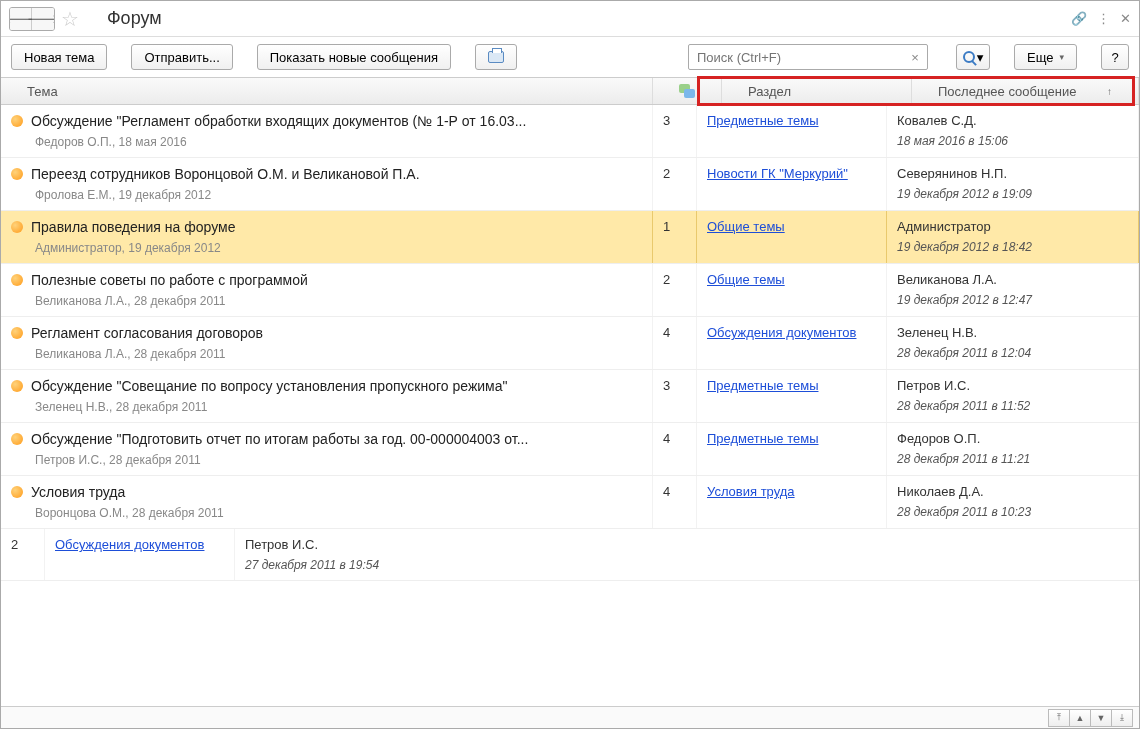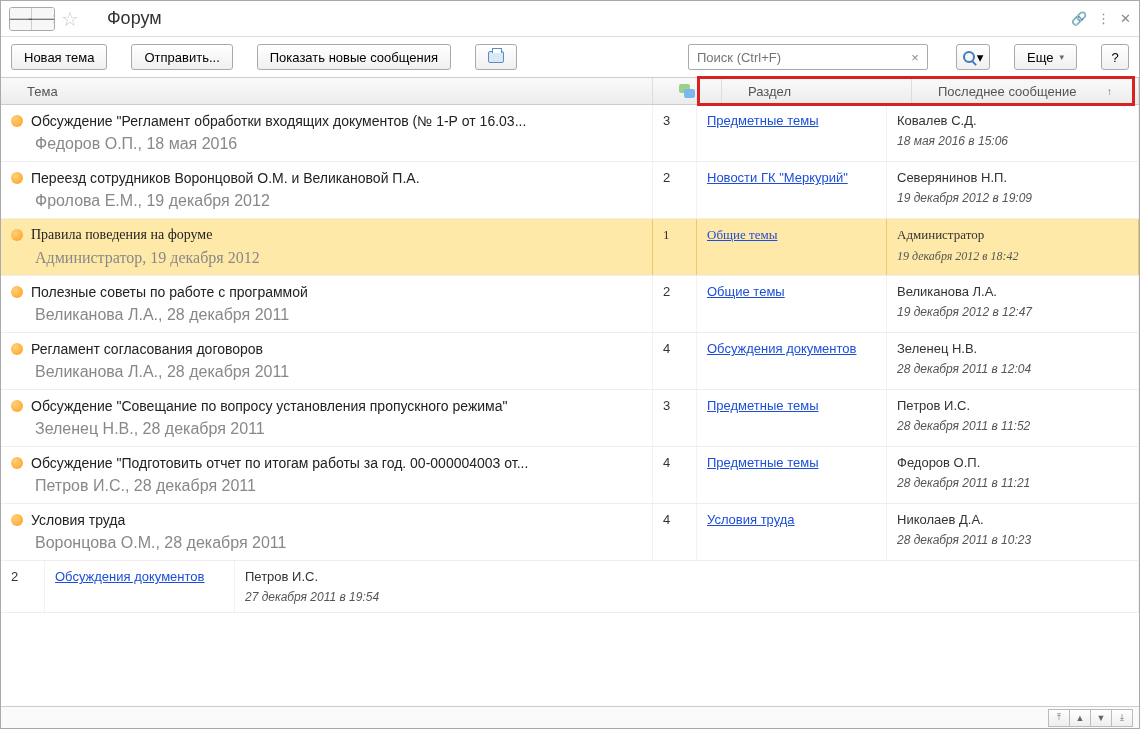--- a/index.html
+++ b/index.html
@@ -23,26 +23,26 @@
 .search-btn { width: 34px; height: 26px; border: 1px solid #aaa; border-radius: 3px; background: linear-gradient(#fff,#f0f0f0); margin-left: 8px; display: inline-flex; align-items: center; justify-content: center; cursor: pointer; gap:2px;}
 .header-row { display: flex; height: 28px; background: linear-gradient(#fafafa,#ececec); border-top: 1px solid #ccc; border-bottom: 1px solid #ccc; font-size: 13px; color: #555; position: relative; }
 .hcell { display: flex; align-items: center; padding: 0 26px; border-right: 1px solid #ddd; }
 .col-topic { flex: 0 0 652px; }
 .col-icon { flex: 0 0 44px; justify-content: center; }
 .col-section { flex: 0 0 190px; }
 .col-last { flex: 1; justify-content: space-between; align-items: center; }
 .highlight-box { position: absolute; top: -2px; left: 696px; right: 4px; height: 30px; border: 3px solid #d62222; pointer-events: none; }
 .rows { flex: 1; overflow: auto; }
 .row { display: flex; border-bottom: 1px solid #eee; }
-.row.selected { background: #ffe9a8; font-family: Liberation Serif, serif; }
+.row.selected { background: #ffe9a8; }
 .row.selected .cell { border-color: #e9c96d; }
 .cell { padding: 8px 10px; border-right: 1px solid #f2f2f2; }
 .c-topic { flex: 0 0 652px; display: flex; flex-direction: column; gap: 6px; }
 .c-topic .line1 { display: flex; align-items: center; gap: 8px; }
-.c-topic .meta { color: #888; font-size: 16px; padding-left: 24px; }
+.c-topic .meta { color: #888; font-size: 12px; padding-left: 24px; }
 .c-count { flex: 0 0 44px; display: flex; align-items: flex-start; justify-content: flex-start; padding-top:8px;}
 .c-section { flex: 0 0 190px; padding-top:8px;}
 .c-last { flex: 1; display: flex; flex-direction: column; gap: 6px; padding-top:8px;}
 .c-last .date { font-style: italic; color: #555; font-size: 12px; }
 .dot { width: 12px; height: 12px; border-radius: 50%; background: radial-gradient(circle at 35% 35%, #ffd27a, #ff9b1a); flex-shrink: 0; }
 .lnk { color: #1d4ed8; text-decoration: underline; cursor: pointer; }
 .title-l { font-size: 14px; color: #222; }
 .footer { height: 22px; border-top: 1px solid #ccc; display: flex; justify-content: flex-end; align-items: center; padding: 0 6px; gap: 0; background: #fafafa;}
 .fbtn { width: 22px; height: 18px; border: 1px solid #bbb; background: linear-gradient(#fff,#eee); display: inline-flex; align-items: center; justify-content: center; font-size: 9px; color: #666; cursor: pointer; margin-left:-1px;}
 .star { color:#ccc; font-size:20px;}

